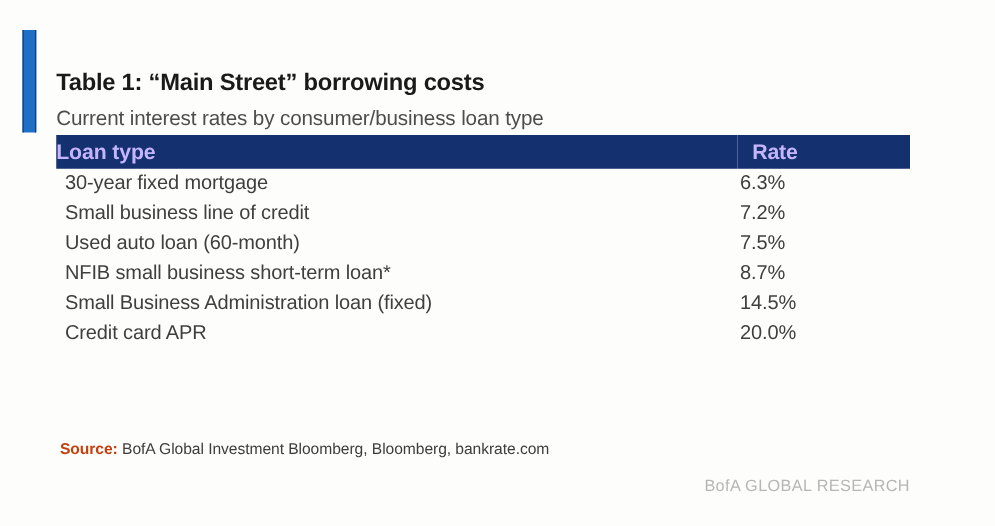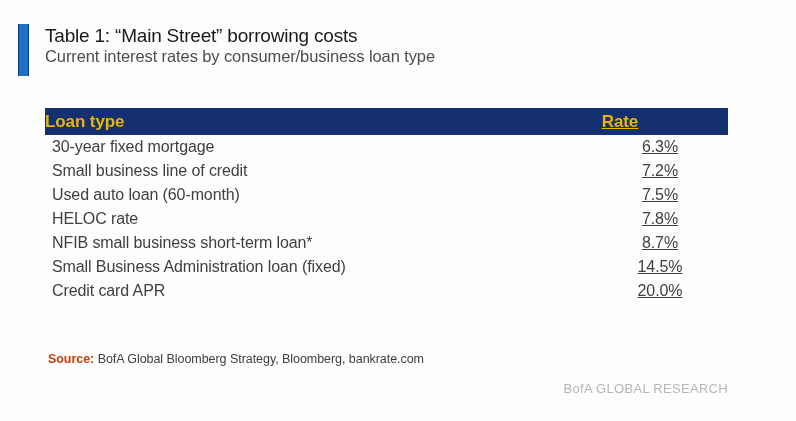--- a/index.html
+++ b/index.html
@@ -41,28 +41,29 @@
     border-right: 1px solid #0d3f84;
     flex: 0 0 auto;
     margin-right: 16px;
   }
   .title-text {
     flex: 1 1 auto;
     padding-top: 1px;
   }
   .table-title {
     font-size: 19px;
-    font-weight: normal;
+    font-weight: bold;
     color: #1a1a1a;
     letter-spacing: -0.2px;
     line-height: 1.15;
     white-space: nowrap;
+    margin-top: 31px;
   }
   .table-subtitle {
-    margin-top: 0;
+    margin-top: 8px;
     font-size: 16.5px;
     font-weight: normal;
     color: #4d4d4d;
     letter-spacing: -0.1px;
     line-height: 1.2;
     white-space: nowrap;
   }
 
   
   .data-table {
@@ -76,41 +77,41 @@
   .data-table th,
   .data-table td {
     padding: 0;
     vertical-align: middle;
   }
   .data-table thead tr {
     background: #14306e;
   }
   .data-table thead th {
     height: 27px;
-    color: #eab308;
+    color: #c4b5fd;
     font-size: 17px;
     font-weight: bold;
     letter-spacing: -0.1px;
     box-sizing: border-box;
   }
   .col-label   { width: 545px; text-align: left;  padding-left: 7px; }
-  .col-rate    { width: 138px; text-align: left;  padding-left: 6px; text-decoration: underline; }
+  .col-rate    { width: 138px; text-align: left;  padding-left: 6px; }
 
   .data-table thead .col-rate { padding-left: 0; text-align: center; padding-right: 78px; }
 
   .data-table tbody tr { height: 24px; }
   .data-table tbody td {
     font-size: 16px;
     color: #3f3f3f;
     letter-spacing: -0.1px;
     line-height: 24px;
     white-space: nowrap;
   }
   .data-table tbody td.col-label { padding-left: 7px; }
-  .data-table tbody td.col-rate  { padding-left: 2px; text-align: center; }
+  .data-table tbody td.col-rate  { padding-left: 2px; text-align: left; }
 
   
   .source-line {
     position: absolute;
     left: 48px;
     top: 352px;
     font-size: 12.5px;
     color: #3d3d3d;
     letter-spacing: -0.05px;
     white-space: nowrap;
@@ -159,37 +160,33 @@
       </tr>
       <tr>
         <td class="col-label">Small business line of credit</td>
         <td class="col-rate">7.2%</td>
       </tr>
       <tr>
         <td class="col-label">Used auto loan (60-month)</td>
         <td class="col-rate">7.5%</td>
       </tr>
       <tr>
-        <td class="col-label">HELOC rate</td>
-        <td class="col-rate">7.8%</td>
-      </tr>
-      <tr>
         <td class="col-label">NFIB small business short-term loan*</td>
         <td class="col-rate">8.7%</td>
       </tr>
       <tr>
         <td class="col-label">Small Business Administration loan (fixed)</td>
         <td class="col-rate">14.5%</td>
       </tr>
       <tr>
         <td class="col-label">Credit card APR</td>
         <td class="col-rate">20.0%</td>
       </tr>
     </tbody>
   </table>
 
   <div class="source-line">
-    <span class="src-label">Source:</span><span> BofA Global Bloomberg Strategy, Bloomberg, bankrate.com</span>
+    <span class="src-label">Source:</span><span> BofA Global Investment Bloomberg, Bloomberg, bankrate.com</span>
   </div>
 
   <div class="footer-mark">BofA GLOBAL RESEARCH</div>
 
 </div>
 
 </body></html>

